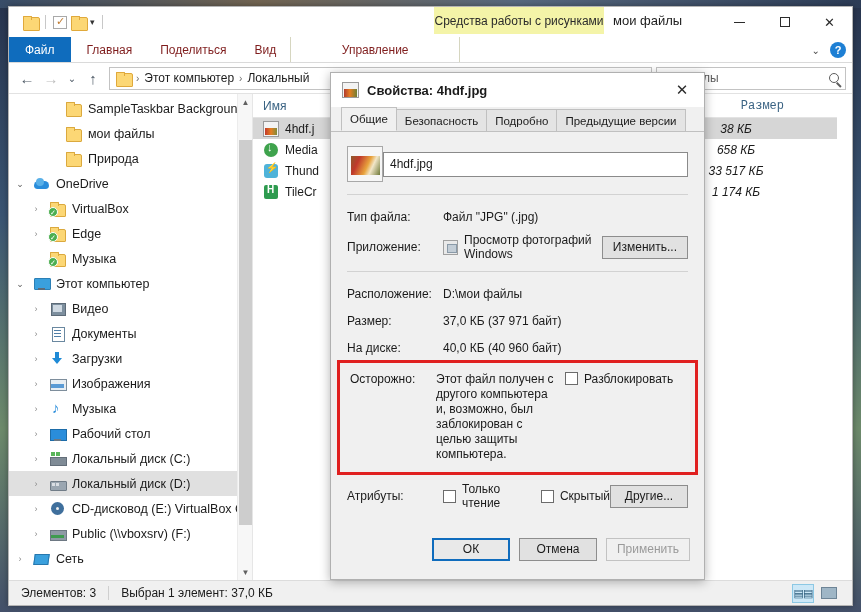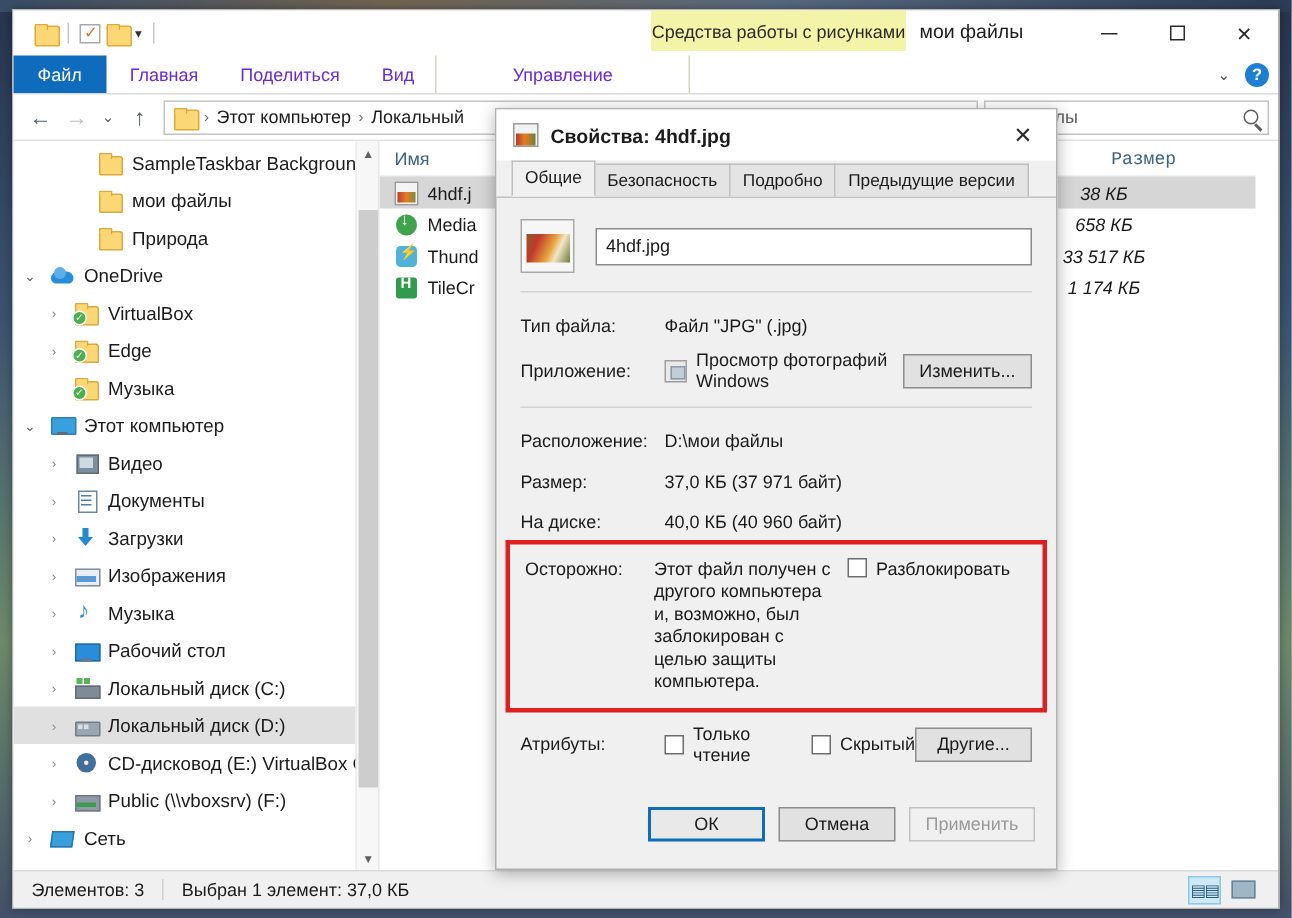--- a/index.html
+++ b/index.html
@@ -90,21 +90,21 @@
   .max-glyph{ width:10px; height:10px; border:1px solid #2b2b2b; }
 
   
   .ribbonbar{
     height: 26px; background:#ffffff; display:flex; align-items:stretch;
     position:relative; flex:0 0 26px;
     border-bottom:1px solid #dadada;
   }
   .tab{
     padding: 0 14px; display:flex; align-items:center;
-    font-size:12px; color:#6d28d9; cursor:default;
+    font-size:12px; color:#7f1d1d; cursor:default;
   }
   .tab.file{
     background:#0f6cbd; color:#fff; padding:0 16px; margin-right:2px;
   }
   .tab.ctx{
     background:#ffffff; width:170px; justify-content:center;
     border-left:1px solid #d6d6c0; border-right:1px solid #d6d6c0;
   }
   .ribbon-right{
     position:absolute; right:6px; top:0; height:26px;
@@ -395,21 +395,21 @@
     margin-right:-1px;
   }
   .dtab.active{
     background:#f0f0f0; height:24px; border-bottom:1px solid #f0f0f0;
     position:relative; z-index:2;
   }
   .dlg-body{
     flex:1; padding:14px 16px 0 16px; position:relative; min-height:0;
   }
   .file-head{
-    display:flex; align-items:center; gap:14px; margin-bottom:12px;justify-content:flex-end;
+    display:flex; align-items:center; margin-bottom:12px;justify-content:flex-end;
   }
   .big-thumb{
     width:36px;height:36px;background:#f6f6f6;border:1px solid #a8a8a8;
     position:relative; flex:0 0 36px;
   }
   .big-thumb::after{
     content:""; position:absolute; left:3px; top:9px; width:29px; height:19px;
     background:linear-gradient(115deg,#8d5a2b 0%,#c0392b 25%,#e8a33d 55%,#f2e6c8 70%,#6f7a3a 100%);
   }
   .name-input{

